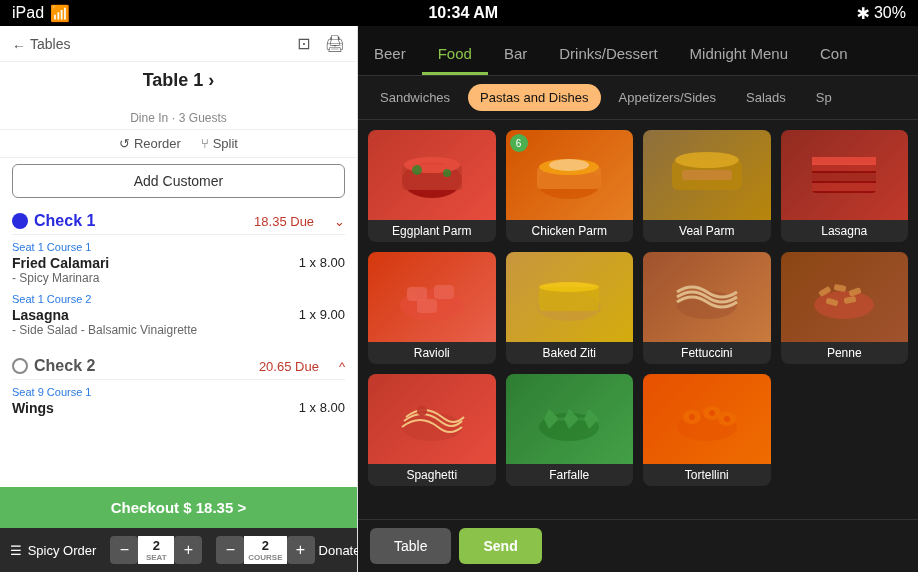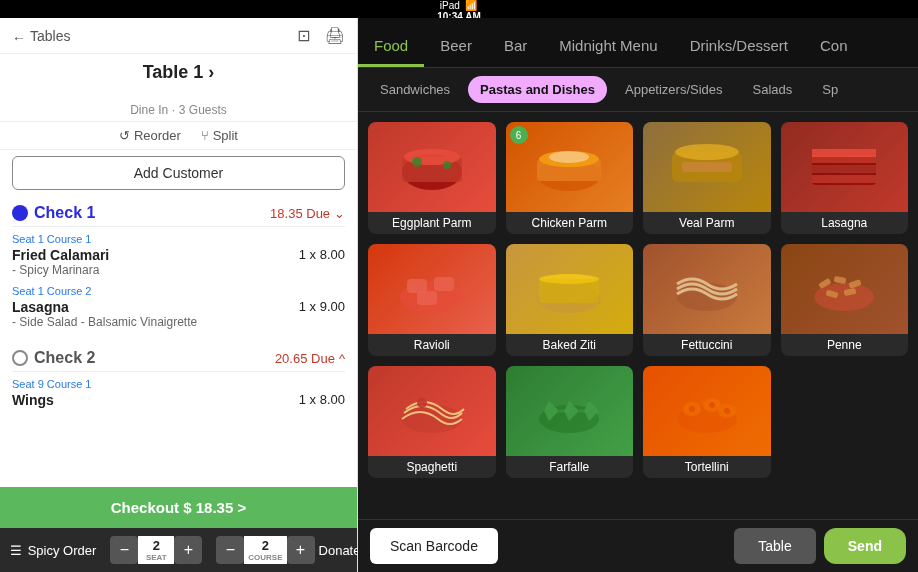--- a/index.html
+++ b/index.html
@@ -14,23 +14,22 @@
     }
 
     
     .status-bar {
       background: #000;
       color: #fff;
       display: flex;
       justify-content: space-between;
       align-items: center;
       padding: 0 12px;
-      height: 18px;
-      font-size: 10px;
-      flex-direction: column;
+      height: 26px;
+      font-size: 16px;
     }
     .status-left { display: flex; align-items: center; gap: 6px; }
     .status-center { font-weight: 600; }
     .status-right { display: flex; align-items: center; gap: 4px; }
 
     
     .main-layout {
       display: flex;
       flex: 1;
       overflow: hidden;
@@ -135,21 +134,21 @@
       gap: 6px;
       font-size: 16px;
       font-weight: 600;
       color: #2a2adf;
     }
     .check-amount {
       font-size: 13px;
       color: #c0392b;
       display: flex;
       align-items: center;
-      gap: 4px;
+      gap: 20px;
     }
 
     
     .check-circle {
       width: 16px;
       height: 16px;
       border-radius: 50%;
       background: #2a2adf;
       flex-shrink: 0;
     }
@@ -309,23 +308,23 @@
     }
     .sub-nav-item {
       padding: 6px 12px;
       color: #aaa;
       font-size: 13px;
       cursor: pointer;
       border-radius: 20px;
       white-space: nowrap;
     }
     .sub-nav-item.active {
-      background: #f0abfc;
+      background: #fdba74;
       color: #111;
-      font-weight: 700;
+      font-weight: 400;
       border-radius: 20px;
     }
 
     
     .food-grid {
       flex: 1;
       display: grid;
       grid-template-columns: repeat(4, 1fr);
       gap: 10px;
       padding: 10px;
@@ -383,21 +382,21 @@
       border: none;
       border-radius: 6px;
       padding: 10px 24px;
       font-size: 14px;
       cursor: pointer;
     }
     .send-btn {
       background: #8bc34a;
       color: #fff;
       border: none;
-      border-radius: 12px;
+      border-radius: 6px;
       padding: 10px 24px;
       font-size: 14px;
       cursor: pointer;
       font-weight: 600;
     }
 
     
     .color-1 { background: linear-gradient(135deg, #c0392b, #e74c3c); }
     .color-2 { background: linear-gradient(135deg, #d35400, #e67e22); }
     .color-3 { background: linear-gradient(135deg, #8e6f3e, #b8860b); }
@@ -540,25 +539,25 @@
       <div class="donatello-btn">
         <span>Donatello</span>
         <span>⎋</span>
       </div>
     </div>
   </div>
 
   <div class="right-panel">
 
     <div class="top-nav">
+      <div class="nav-item">Beer</div>
       <div class="nav-item active">Food</div>
-      <div class="nav-item">Beer</div>
       <div class="nav-item">Bar</div>
+      <div class="nav-item">Drinks/Dessert</div>
       <div class="nav-item">Midnight Menu</div>
-      <div class="nav-item">Drinks/Dessert</div>
       <div class="nav-item">Con</div>
     </div>
 
     <div class="sub-nav">
       <div class="sub-nav-item">Sandwiches</div>
       <div class="sub-nav-item active">Pastas and Dishes</div>
       <div class="sub-nav-item">Appetizers/Sides</div>
       <div class="sub-nav-item">Salads</div>
       <div class="sub-nav-item">Sp</div>
     </div>
@@ -705,21 +704,20 @@
             <ellipse cx="60" cy="30" rx="9" ry="7" fill="#ef6c00" opacity="0.8"></ellipse>
             <circle cx="60" cy="30" r="3" fill="#e65100"></circle>
           </svg>
         </div>
         <div class="food-name">Tortellini</div>
       </div>
 
     </div>
 
     <div class="bottom-action-bar">
-      <button class="scan-btn">Scan Barcode</button>
       <div class="action-btns">
         <button class="save-btn">Table</button>
         <button class="send-btn">Send</button>
       </div>
     </div>
 
   </div>
 </div>
 
 </body></html>

